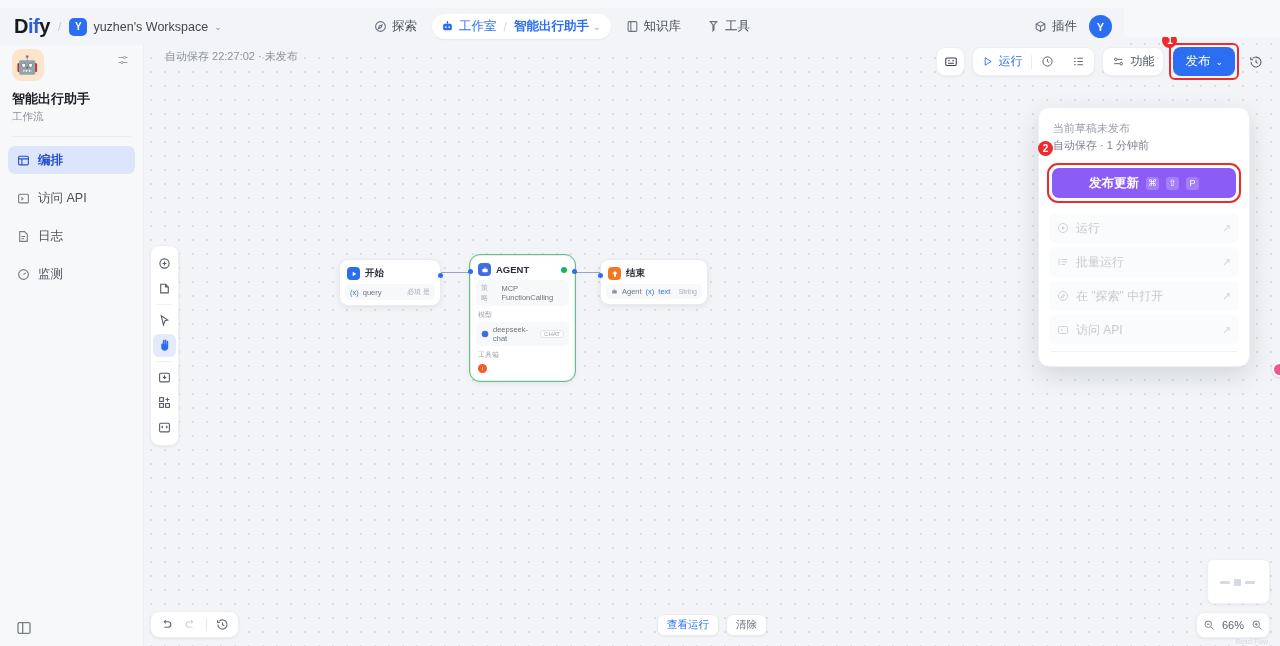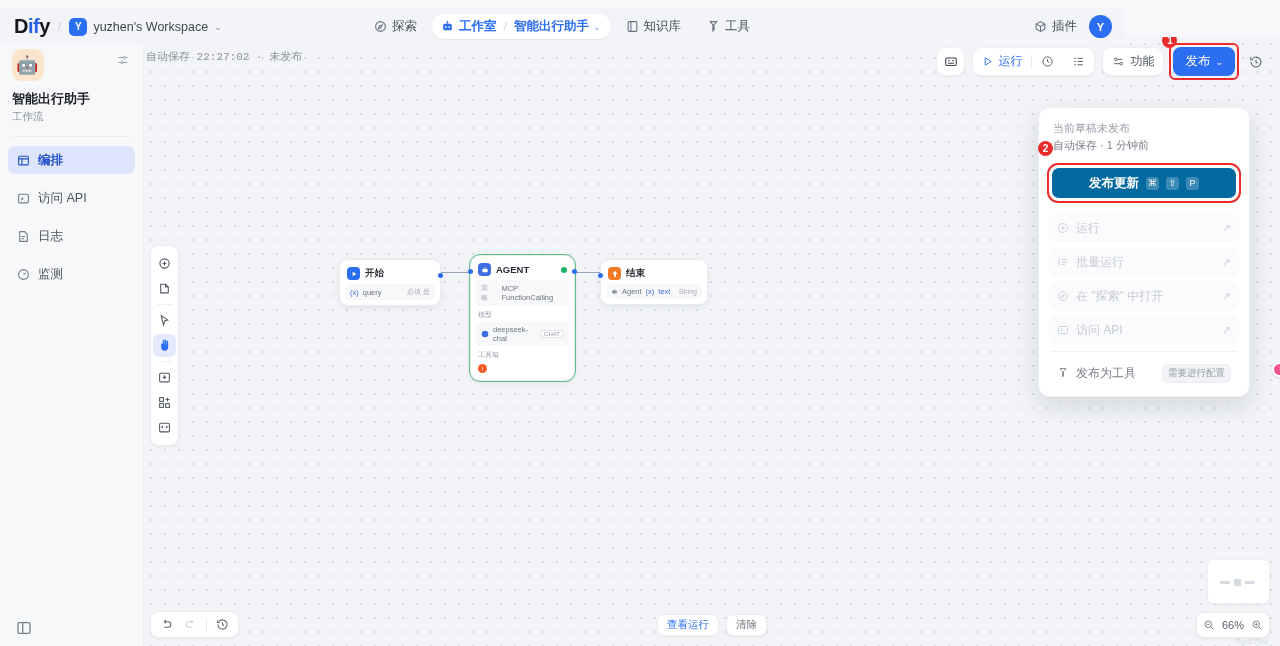--- a/index.html
+++ b/index.html
@@ -35,21 +35,21 @@
     display: flex; align-items: center; gap: 4px; height: 37px;
   }
   .nav-item {
     display: flex; align-items: center; gap: 5px; padding: 5px 11px;
     border-radius: 16px; font-size: 12.5px; color: #495058; cursor: pointer; text-align: right;
   }
   .nav-item.active-group {
     background: #fff; box-shadow: 0 1px 2px rgba(16,24,40,.06);
     padding: 4px 10px 4px 9px; gap: 0;
   }
-  .grp-in { display: flex; align-items: center; gap: 5px; color: #2b6ef2; font-weight: 700; }
+  .grp-in { display: flex; align-items: center; gap: 5px; color: #2b6ef2; font-weight: 400; }
   .grp-sub { display: flex; align-items: center; gap: 4px; color: #2b6ef2; font-weight: 600; }
   .grp-slash { color: #d4d8e0; margin: 0 7px; }
   .ico { display: inline-flex; align-items: center; justify-content: center; }
 
   .nav-right {
     position: absolute; right: 12px; display: flex; align-items: center; gap: 12px; height: 37px;
   }
   .plugin-item { display: flex; align-items: center; gap: 5px; font-size: 12.5px; color: #495058; cursor: pointer; }
   .user-avatar {
     width: 23px; height: 23px; border-radius: 50%; background: #2b6ef2; color: #fff;
@@ -81,21 +81,21 @@
   }
 
   
   .canvas {
     position: absolute; top: 37px; left: 144px; width: 1136px; height: 609px;
     background-color: #f2f4f7;
     background-image: radial-gradient(#d9dde4 1px, transparent 1px);
     background-size: 14px 14px; overflow: hidden;
   }
   .autosave {
-    position: absolute; top: 12px; left: 2px; font-size: 11px; color: #8d929d; font-family: Liberation Mono, monospace;
+    position: absolute; top: 12px; left: 21px; font-size: 11px; color: #8d929d;
   }
 
   
   .tb {
     position: absolute; top: 8px; right: 12px; display: flex; align-items: center; gap: 7px; z-index: 14;
   }
   .tb-box {
     background: #fff; border: 1px solid #eceef2; border-radius: 9px;
     box-shadow: 0 1px 2px rgba(16,24,40,.05); display: flex; align-items: center; height: 29px;
   }
@@ -120,21 +120,21 @@
   
   .pub-panel {
     position: absolute; top: 70px; right: 30px; width: 212px;
     background: #fff; border: 1px solid #eceef2; border-radius: 11px;
     box-shadow: 0 9px 26px rgba(16,24,40,.13); padding: 12px 10px 8px 10px; z-index: 40;
   }
   .pub-status { font-size: 11px; color: #9ca1ac; padding: 0 4px; line-height: 1.5; }
   .pub-status b { display: block; color: #7c818c; font-weight: 400; }
   .pub-update-wrap { margin-top: 12px; outline: 2px solid #ec2c2c; border-radius: 9px; padding: 3px; position: relative; }
   .pub-update {
-    background: #0369a1; color: #fff; border-radius: 7px; height: 30px;
+    background: #8b5cf6; color: #fff; border-radius: 7px; height: 30px;
     display: flex; align-items: center; justify-content: center; gap: 7px;
     font-size: 12.5px; font-weight: 600; cursor: pointer;
   }
   .kbd {
     background: rgba(255,255,255,.22); border-radius: 3px; min-width: 13px; height: 13px;
     display: inline-flex; align-items: center; justify-content: center;
     font-size: 9px; padding: 0 2px; font-weight: 500;
   }
   .pub-list { margin-top: 12px; }
   .pub-row {
@@ -518,31 +518,20 @@
                 </svg>
             </span>
             <span>访问 API</span>
           </span>
           <span class="arrow">↗</span>
         </div>
       </div>
 
       <div class="pub-divider"></div>
 
-      <div class="pub-tool">
-        <span class="rl">
-          <span class="ico">
-            <svg width="12" height="12" viewBox="0 0 24 24" fill="none" stroke="#8b9099" stroke-width="2">
-                <path d="M6 3h12l-5 6v9l-2 2V9z"></path>
-              </svg>
-          </span>
-          <span>发布为工具</span>
-        </span>
-        <span class="tool-tag">需要进行配置</span>
-      </div>
     </div>
 
     <div class="ltools">
       <div class="ltool">
         <svg width="13" height="13" viewBox="0 0 24 24" fill="none" stroke="#545a64" stroke-width="2">
             <circle cx="12" cy="12" r="8.5"></circle>
             <path d="M12 8.5v7M8.5 12h7"></path>
           </svg>
       </div>
       <div class="ltool">

